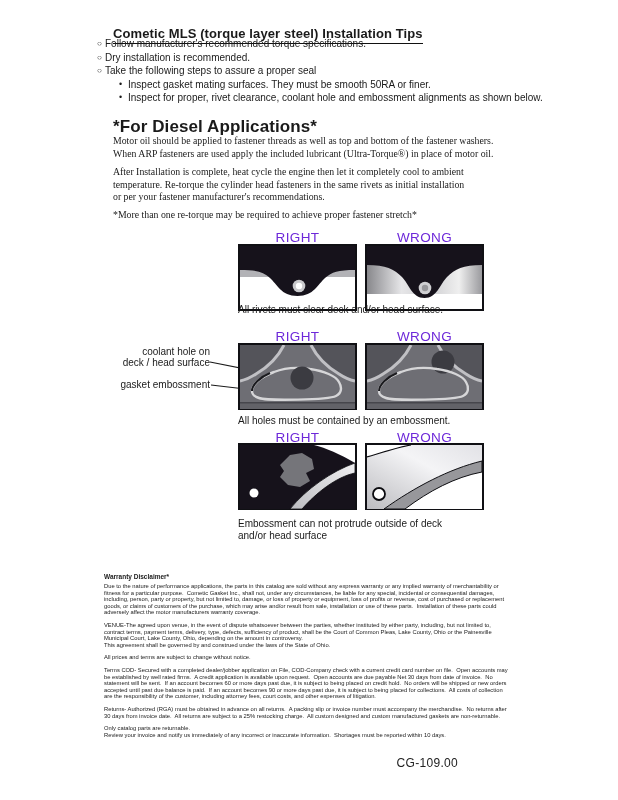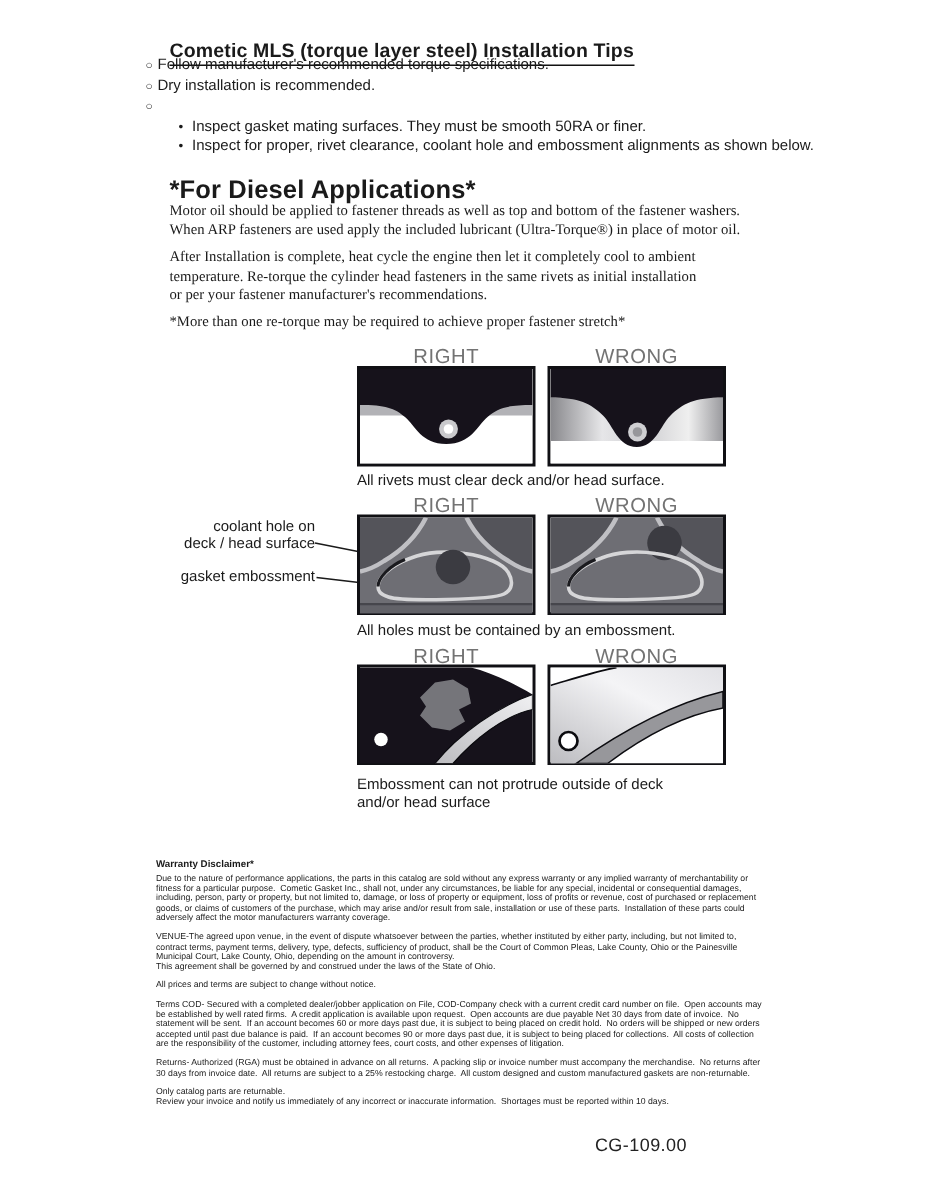--- a/index.html
+++ b/index.html
@@ -10,21 +10,21 @@
          border-bottom:1.5px solid #111;padding-bottom:2px;letter-spacing:.1px;}
   .bullets{left:97px;top:37px;font-size:10px;line-height:13.6px;}
   .bullet-row{display:flex;align-items:flex-start;}
   .marker{width:8px;font-size:8px;line-height:13.6px;flex:0 0 8px;}
   .sub .marker{margin-left:22px;font-size:9px;flex:0 0 9px;}
   .diesel-head{left:113px;top:117px;font-size:17px;font-weight:bold;letter-spacing:.1px;}
   .para{font-size:9.8px;line-height:12.6px;white-space:pre;font-family:Liberation Serif, serif;}
   .p1{left:113px;top:135px;}
   .p2{left:113px;top:166px;}
   .p3{left:113px;top:209px;}
-  .figlabel{width:119px;text-align:center;font-size:13.5px;letter-spacing:.4px;color:#737373;}
+  .figlabel{width:119px;text-align:center;font-size:13.5px;letter-spacing:.4px;color:#6d28d9;}
   .panel{width:115px;height:63px;border:2px solid #101014;background:#fff;}
   .panel svg{display:block;}
   .caption{font-size:10px;line-height:12px;white-space:pre;}
   .annotation{width:106px;text-align:right;font-size:10px;line-height:11px;white-space:pre-line;}
   .overlay{pointer-events:none;}
   .warr-head{left:104px;top:573px;font-size:6.5px;font-weight:bold;}
   .warranty{left:104px;top:583px;}
   .warranty .wp{font-size:5.8px;line-height:6.6px;white-space:pre;margin:0 0 6px 0;}
   .code{left:113px;top:756px;width:345px;text-align:right;font-size:12px;letter-spacing:.3px;color:#222;}
 </style>
@@ -39,20 +39,21 @@
     <div class="bullet-row">
       <span class="marker">○</span>
       <span>Follow manufacturer's recommended torque specifications.</span>
     </div>
     <div class="bullet-row">
       <span class="marker">○</span>
       <span>Dry installation is recommended.</span>
     </div>
     <div class="bullet-row">
       <span class="marker">○</span>
+      <span>Take the following steps to assure a proper seal</span>
     </div>
     <div class="bullet-row sub">
       <span class="marker">•</span>
       <span>Inspect gasket mating surfaces.  They must be smooth 50RA or finer.</span>
     </div>
     <div class="bullet-row sub">
       <span class="marker">•</span>
       <span>Inspect for proper, rivet clearance, coolant hole and embossment alignments as shown below.</span>
     </div>
   </div>
@@ -91,21 +92,21 @@
         </linearGradient>
       </defs>
       <rect width="115" height="63" fill="#ffffff"></rect>
       <rect x="0" y="19" width="115" height="29" fill="url(#g1w)"></rect>
       <path d="M0,0 H115 V19 C96,19 88,23 80,31 C73,38 70,52 57.5,52 C45,52 42,38 35,31 C27,23 19,19 0,19 Z" fill="#16121b"></path>
       <circle cx="58" cy="42" r="6.3" fill="#cfcfd2"></circle>
       <circle cx="58" cy="42" r="3.2" fill="#97979b"></circle>
     </svg>
   </div>
 
-  <div class="abs caption" style="left:238px;top:315px;">All rivets must clear deck and/or head surface.</div>
+  <div class="abs caption" style="left:238px;top:304px;">All rivets must clear deck and/or head surface.</div>
 
   <div class="abs figlabel" style="left:238px;top:329px;">RIGHT</div>
   <div class="abs figlabel" style="left:365px;top:329px;">WRONG</div>
 
   <div class="abs annotation" style="left:104px;top:346px;">coolant hole on
 deck / head surface</div>
   <div class="abs annotation" style="left:104px;top:379px;">gasket embossment</div>
 
   <svg class="abs overlay" style="left:104px;top:340px;" width="200" height="70">
     <line x1="106" y1="22" x2="187" y2="38" stroke="#1a1a1a" stroke-width="1.1"></line>

